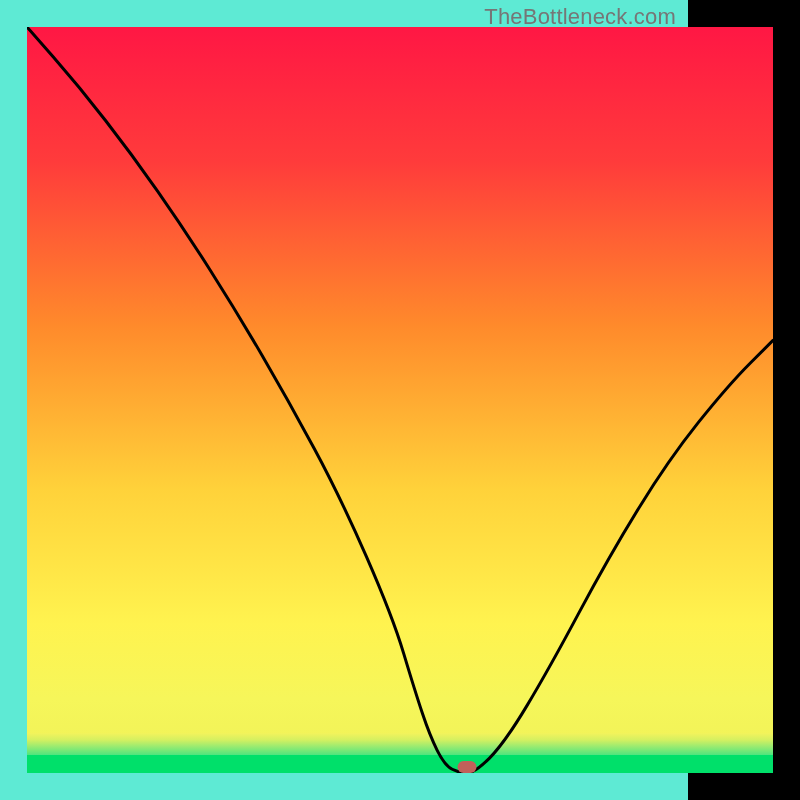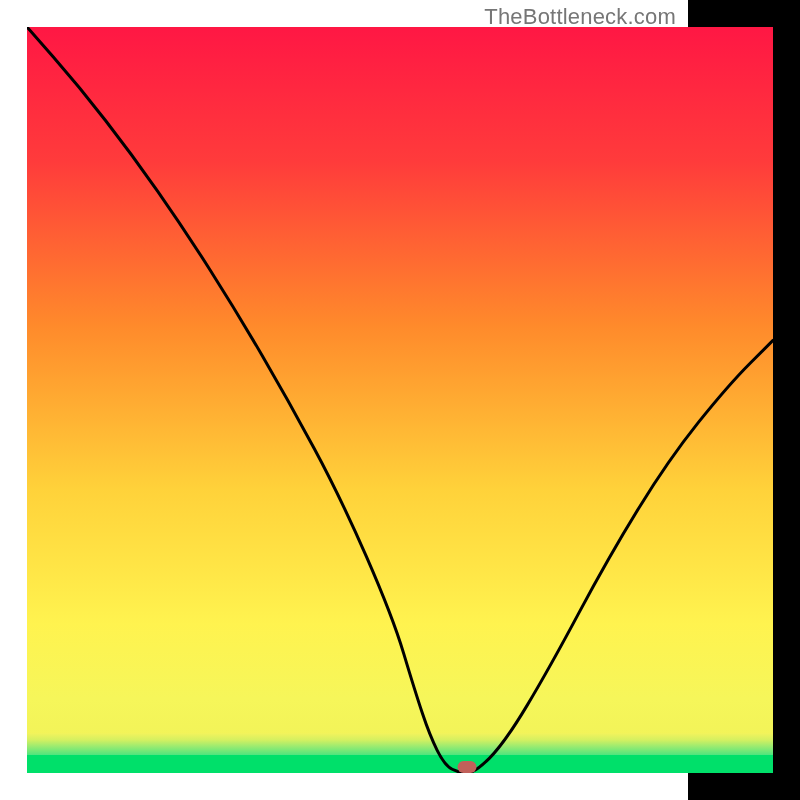--- a/index.html
+++ b/index.html
@@ -8,21 +8,21 @@
     width: 800px;
     height: 800px;
     background: #000;
     overflow: hidden;
     font-family: Arial, Helvetica, sans-serif;
   }
   .stage {
     position: relative;
     width: 688px;
     height: 800px;
-    background: #ffffff;
+    background: #5eead4;
   }
   .attribution {
     position: absolute;
     top: 4px;
     right: 12px;
     font-size: 22px;
     font-weight: 500;
     color: #767676;
     letter-spacing: 0.2px;
     z-index: 200;

